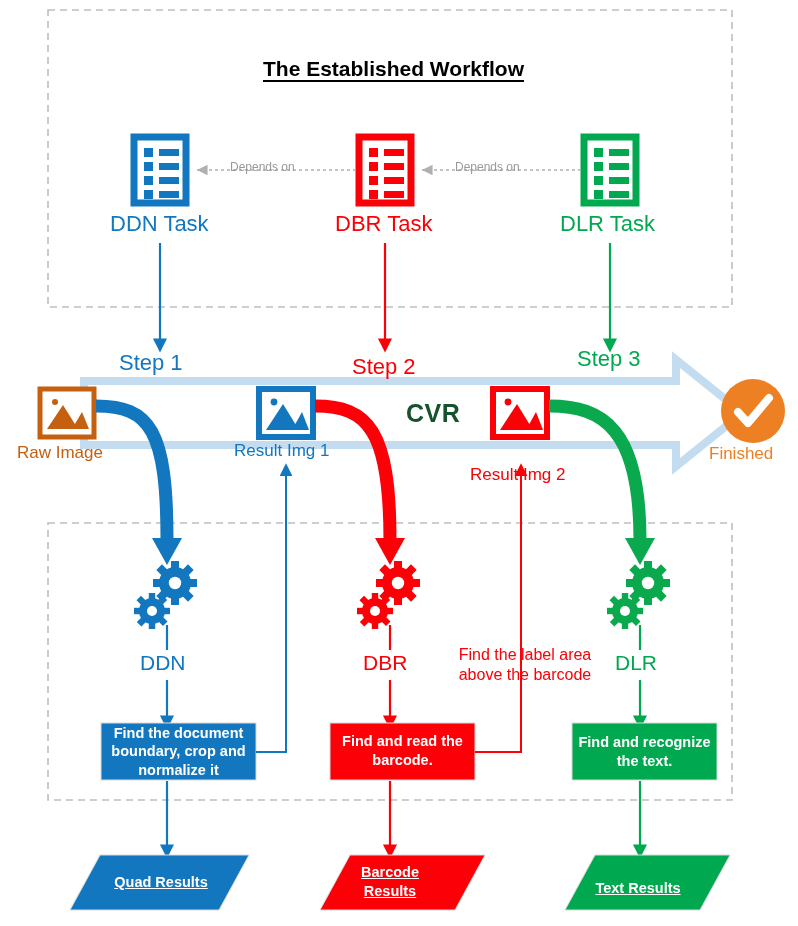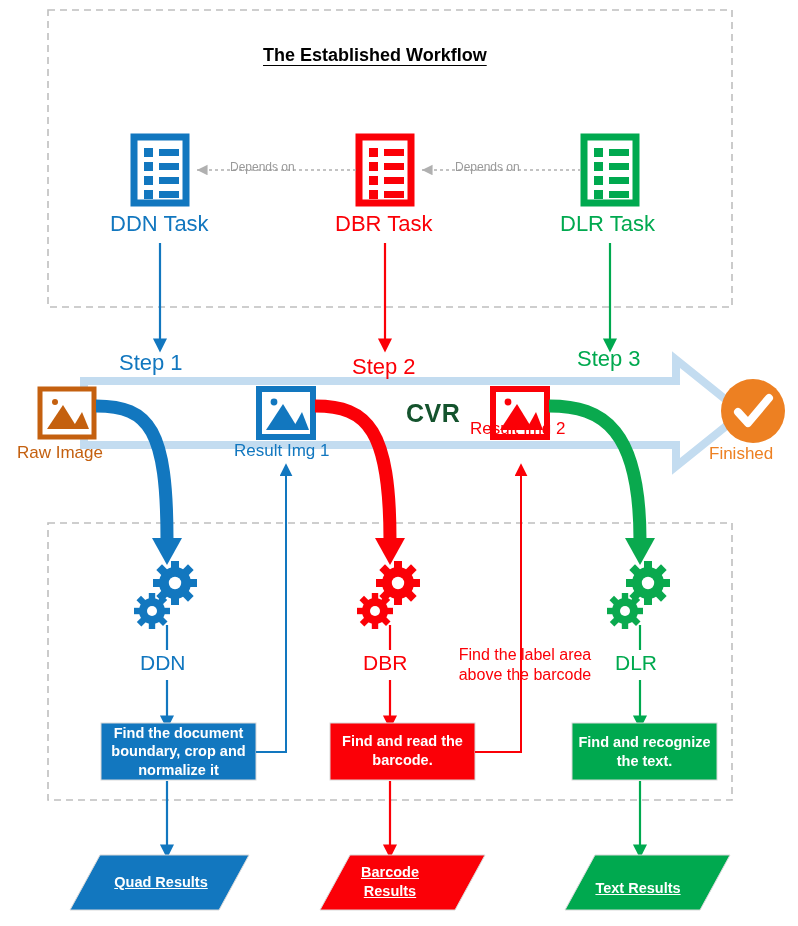--- a/index.html
+++ b/index.html
@@ -14,22 +14,22 @@
   .engine-label{font-size:21px;}
   .depends{font-size:12px;color:#9a9a9a;}
   .boxtext{position:absolute;color:#ffffff;font-weight:bold;font-size:14.5px;
            text-align:center;line-height:1.28;display:flex;align-items:center;
            justify-content:center;}
   .para-text{position:absolute;color:#ffffff;font-weight:bold;font-size:14.5px;
              text-align:center;line-height:1.3;text-decoration:underline;
              display:flex;align-items:center;justify-content:center;}
   .annot{position:absolute;font-size:16px;text-align:center;line-height:1.25;}
   .cvr{position:absolute;font-weight:bold;font-size:25px;letter-spacing:.5px;}
-  .title{position:absolute;font-weight:bold;font-size:18px;color:#000;
-         text-decoration:underline;text-underline-offset:4px;}
+  .title{position:absolute;font-weight:bold;font-size:21px;color:#000;
+         text-decoration:underline;text-underline-offset:4px;margin-top:12px;}
   .finished{position:absolute;font-size:17px;}
 </style>
 </head>
 <body>
 
 <div id="stage">
 
   <svg id="svg-layer" viewBox="0 0 798 926">
     <defs>
       <marker id="mk-blue" markerWidth="7" markerHeight="7" refX="3" refY="3.2" orient="auto">
@@ -258,21 +258,21 @@
   <div class="lbl task-label" style="left:560px;top:212px;color:#00a94f;">DLR Task</div>
 
   <div class="lbl step-label" style="left:119px;top:351px;color:#1277bf;">Step 1</div>
   <div class="lbl step-label" style="left:352px;top:355px;color:#fb0007;">Step 2</div>
   <div class="lbl step-label" style="left:577px;top:347px;color:#00a94f;">Step 3</div>
 
   <div class="cvr" style="left:406px;top:399px;color:#14532d;">CVR</div>
 
   <div class="lbl img-label" style="left:17px;top:444px;color:#c4600f;">Raw Image</div>
   <div class="lbl img-label" style="left:234px;top:442px;color:#1277bf;">Result Img 1</div>
-  <div class="lbl img-label" style="left:470px;top:420px;color:#fb0007;">Result Img 2</div>
+  <div class="lbl img-label" style="left:470px;top:466px;color:#fb0007;">Result Img 2</div>
   <div class="finished" style="left:709px;top:444px;color:#ed8022;">Finished</div>
 
   <div class="lbl engine-label" style="left:140px;top:652px;color:#1277bf;">DDN</div>
   <div class="lbl engine-label" style="left:363px;top:652px;color:#fb0007;">DBR</div>
   <div class="lbl engine-label" style="left:615px;top:652px;color:#00a94f;">DLR</div>
 
   <div class="annot" style="left:450px;top:612px;width:150px;color:#fb0007;margin-top:33px;">
     <div>Find the label area</div>
     <div>above the barcode</div>
   </div>

